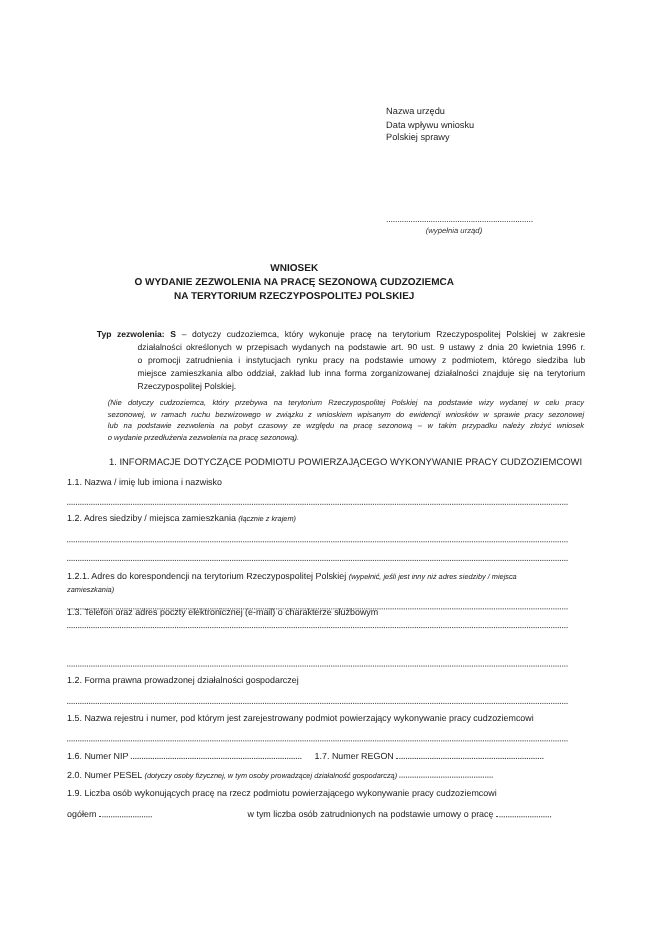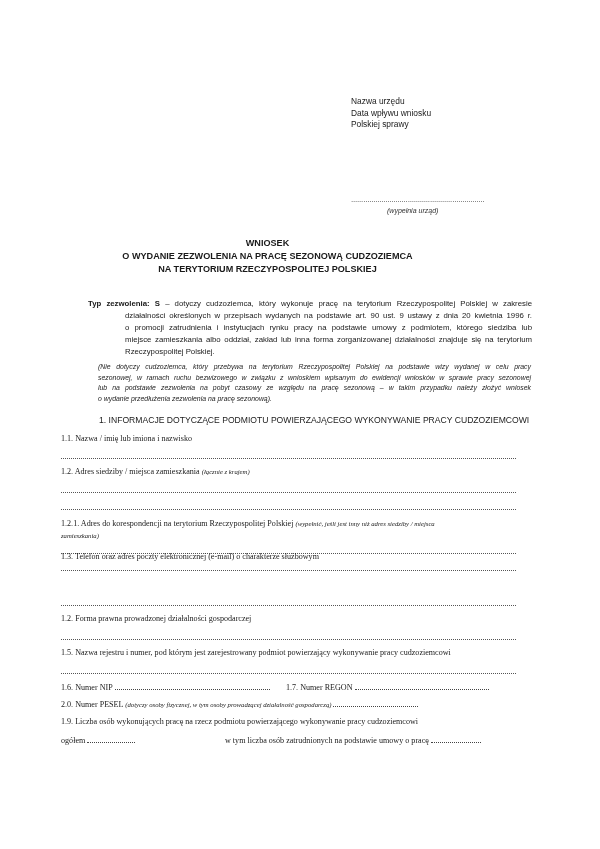--- a/index.html
+++ b/index.html
@@ -22,21 +22,21 @@
     .typ-block .lbl { font-weight: bold; }
     .typ-block .line { display: block; padding-left: 37px; text-align: justify; text-align-last: justify; margin-left: 27px; }
     .typ-block .line.first { padding-left: 0; }
     .typ-block .line.last { text-align-last: left; }
 
     .note-block { left: 98px; top: 362px; width: 433px; font-size: 6.9px; line-height: 10.7px; font-style: italic; white-space: normal; color: #222; }
     .note-block .line { display: block; text-align: justify; text-align-last: justify; }
     .note-block .line.last { text-align-last: left; }
 
     .sec-head { left: 71px; top: 415px; font-weight: normal; font-size: 8.6px; margin-left: 28px; }
-    .field { left: 61px; font-size: 8.1px; font-family: Liberation Serif, serif; }
+    .field { left: 61px; font-size: 8.1px; }
     .field .hint { font-style: italic; font-size: 6.7px; }
     .dots-line {
       position: absolute; left: 61px; width: 455px; height: 0;
       border-top: 1px dotted #555;
     }
     .inline-dots { display: inline-block; border-bottom: 1px dotted #444; height: 0; vertical-align: baseline; margin-left: 2px; }
   </style>
 </head>
 <body>
 

